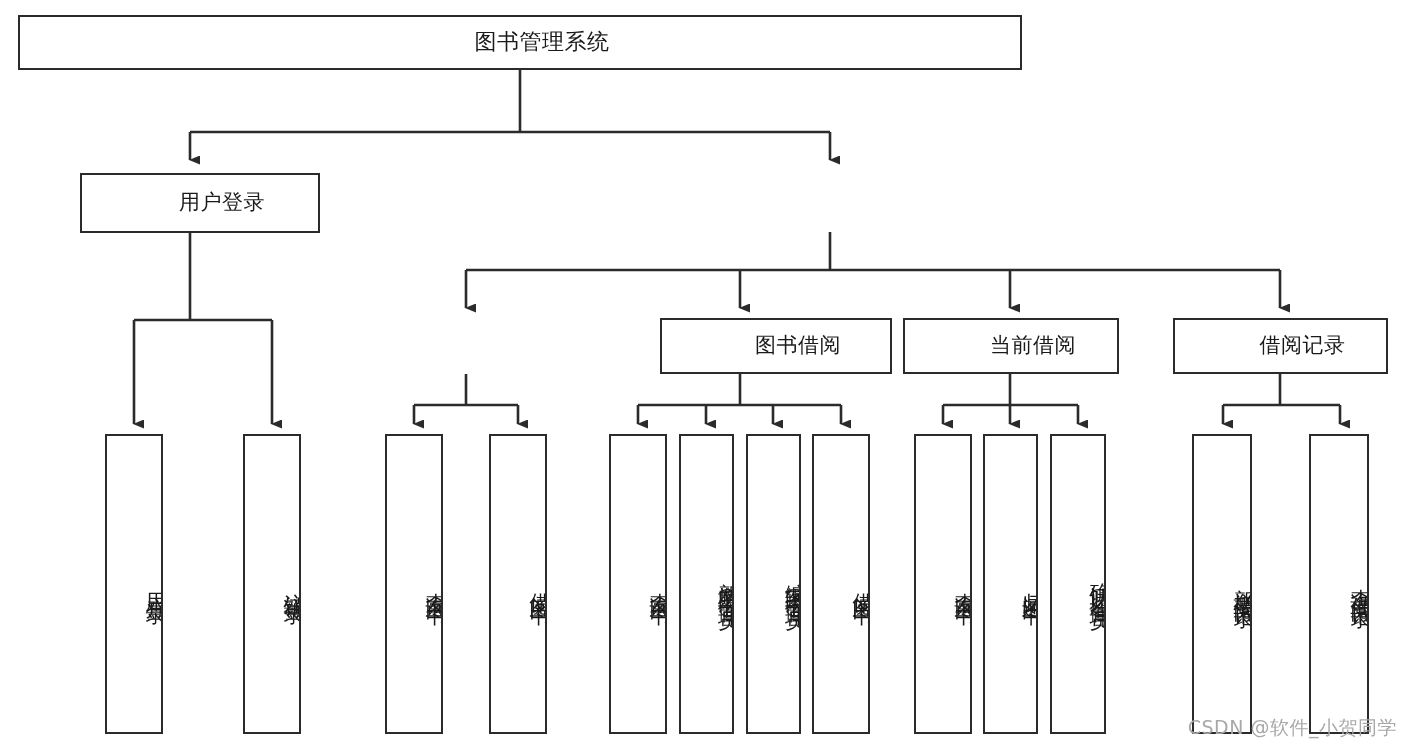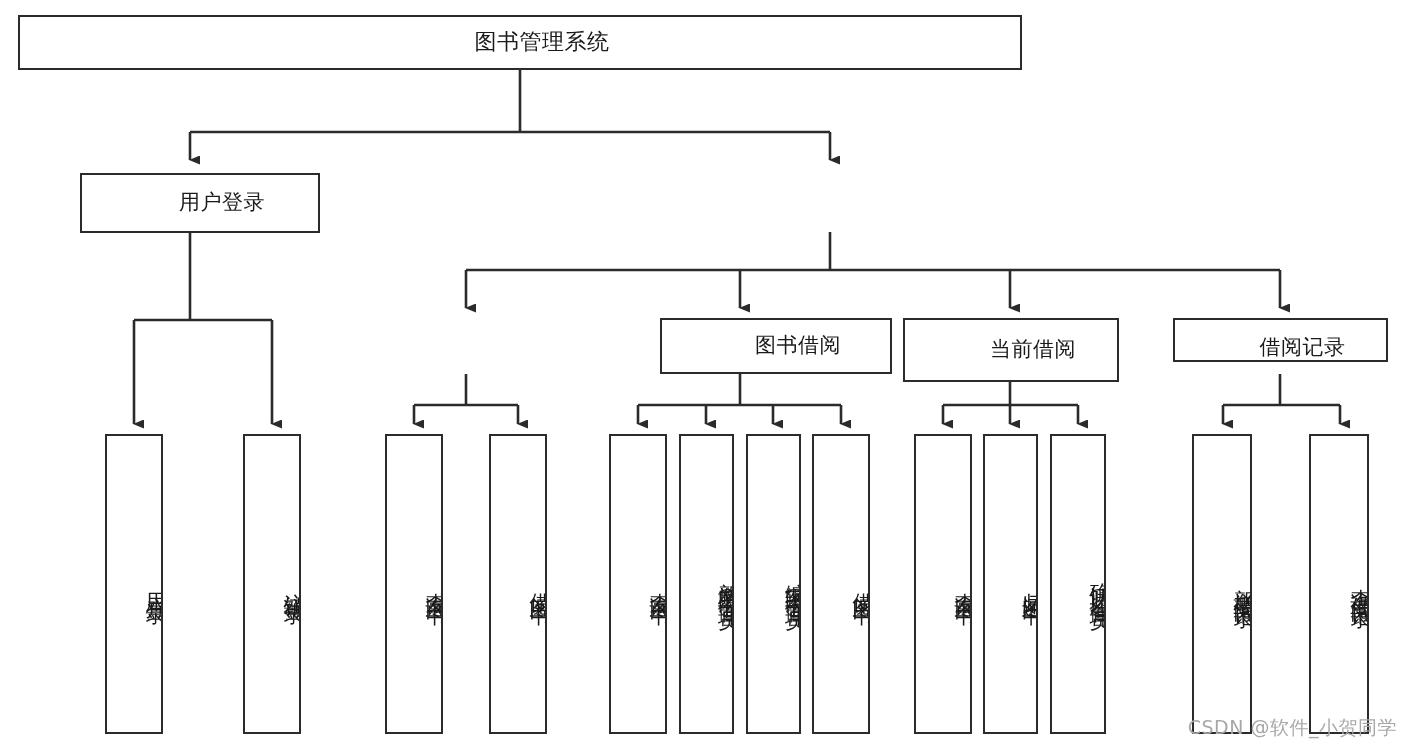--- a/index.html
+++ b/index.html
@@ -134,24 +134,24 @@
     <span>图书管理系统</span>
   </div>
 
   <div class="node horiz" style="left:80px; top:173px; width:240px; height:60px;">
     <span>用户登录</span>
   </div>
 
   <div class="node horiz" style="left:632px; top:318px; width:232px; height:56px;margin-left:28px;">
     <span>图书借阅</span>
   </div>
-  <div class="node horiz" style="left:903px; top:318px; width:216px; height:64px;">
+  <div class="node horiz" style="left:903px; top:318px; width:216px; height:56px;">
     <span>当前借阅</span>
   </div>
-  <div class="node horiz" style="left:1173px; top:318px; width:215px; height:44px;align-items:flex-end;">
+  <div class="node horiz" style="left:1173px; top:318px; width:215px; height:56px;">
     <span>借阅记录</span>
   </div>
 
   <div class="node leaf" style="left:105px; top:434px; width:58px; height:300px;">
     <span class="leaf-text">用户登录</span>
   </div>
   <div class="node leaf" style="left:243px; top:434px; width:58px; height:300px;">
     <span class="leaf-text">注销登录</span>
   </div>
 

